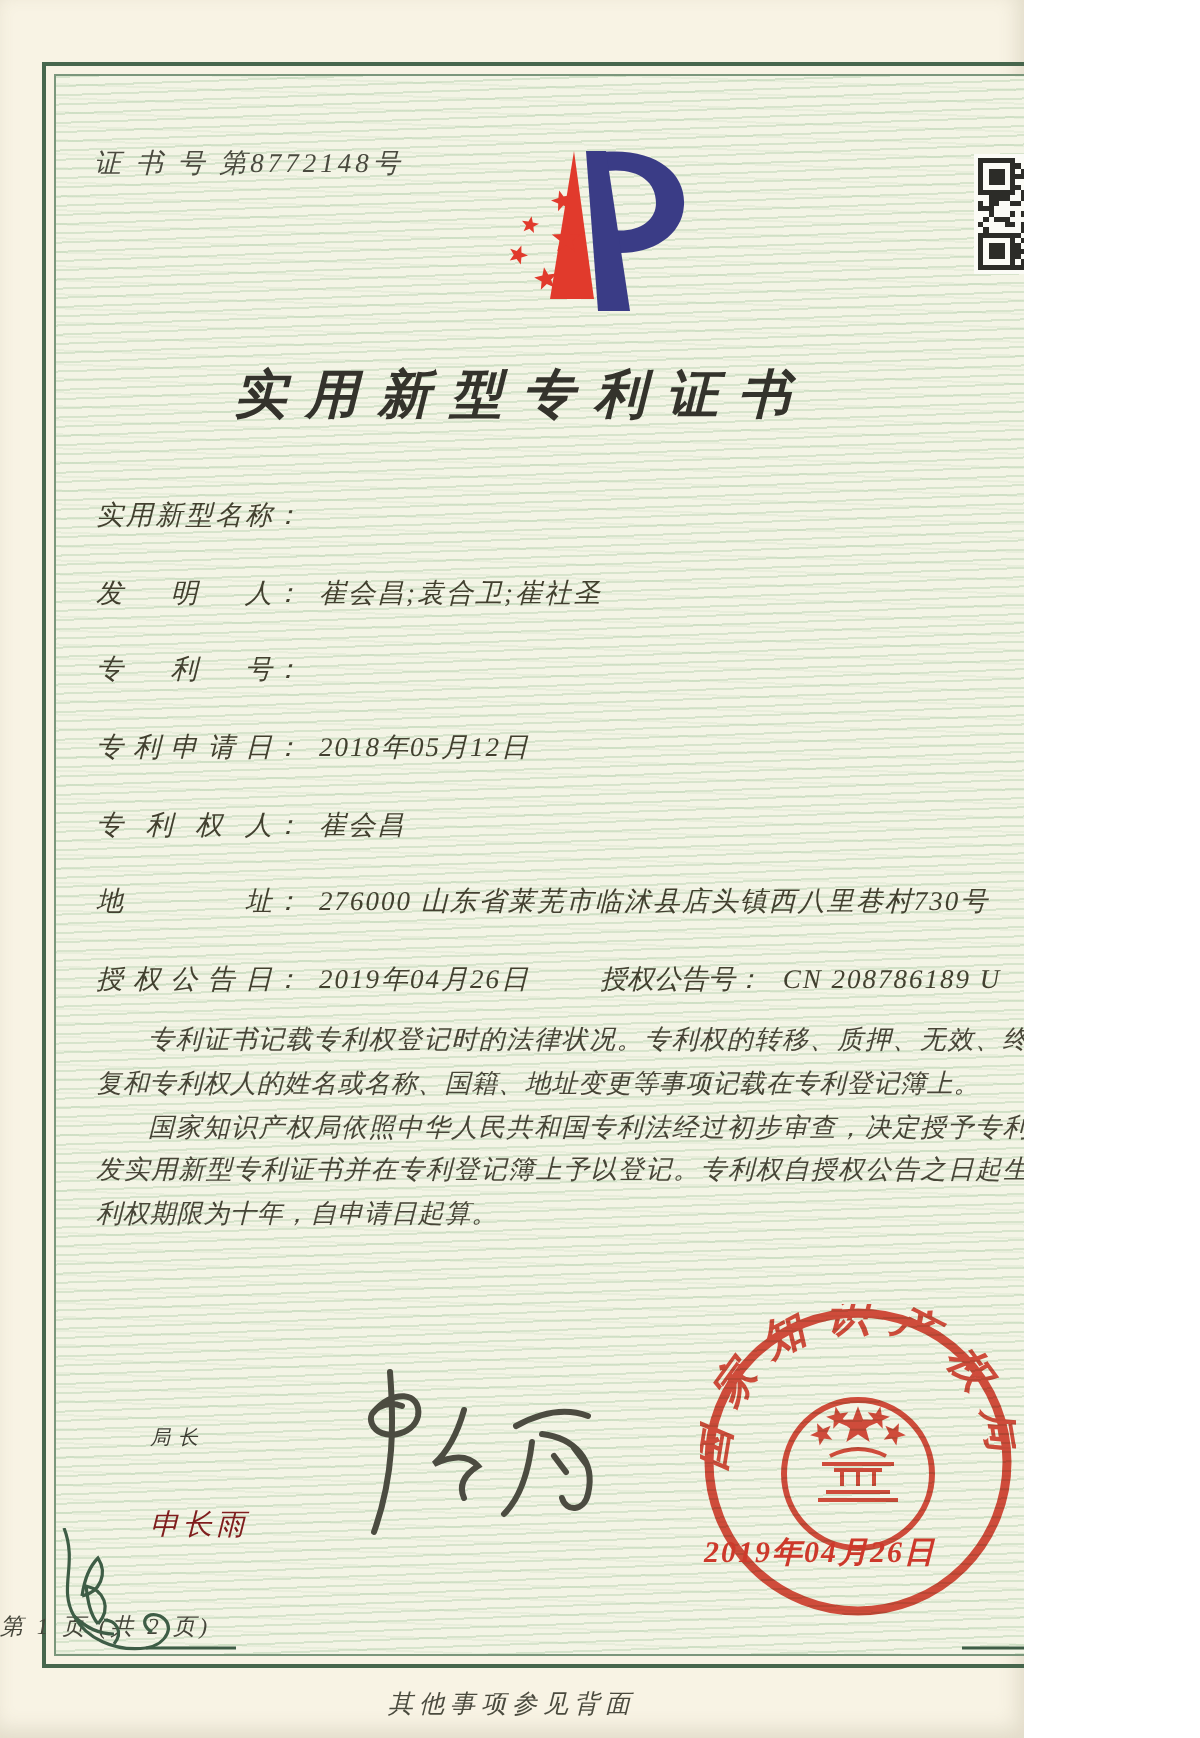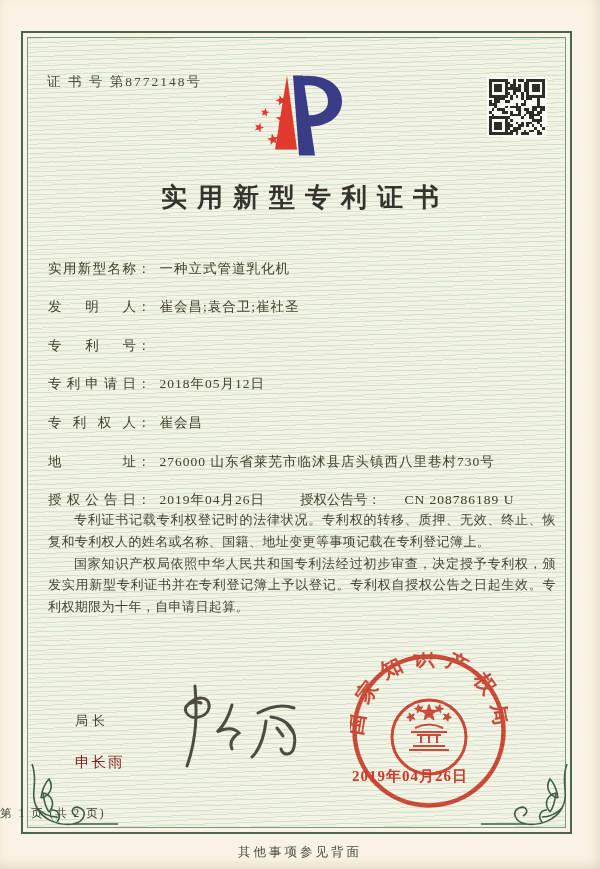--- a/index.html
+++ b/index.html
@@ -1,22 +1,23 @@
 <!DOCTYPE html>
 <html><head>
 <meta charset="utf-8">
 <style>
   * { box-sizing: border-box; margin: 0; padding: 0; }
   html, body { background: #fff; }
   .page {
-    position: relative; width: 600px; height: 869px;
+    position: relative; width: 512px; height: 869px;
     background: #f8f3e4;
     font-family: "Liberation Serif", "DejaVu Serif", serif;
     color: #3f3f36; overflow: hidden;
     box-shadow: inset -3px -4px 10px rgba(120,110,80,.18);
+    font-style: italic;
   }
   .frame-outer {
     position: absolute; left: 21px; top: 31px; width: 551px; height: 803px;
     border: 2.5px solid #47664d; z-index: 1;
   }
   .frame-inner {
     position: absolute; left: 27px; top: 37px; width: 539px; height: 791px;
     border: 1px solid #7b977c; z-index: 1;
   }
   .guilloche {
@@ -37,36 +38,36 @@
     position: absolute; left: 487px; top: 77px; width: 60px; height: 60px; z-index: 2;
     background: #fbfbf6; padding: 2px;
   }
   .qr svg { width: 100%; height: 100%; display: block; }
   .title {
     position: absolute; left: 0; right: 0; top: 180px; z-index: 2;
     text-align: center; font-size: 26px; font-weight: 600;
     letter-spacing: 10px; text-indent: 10px; color: #34332c;
   }
   .fields { position: absolute; left: 48px; top: 239px; width: 508px; z-index: 2; }
-  .frow { height: 38.6px; display: flex; align-items: flex-end; font-size: 13.5px; color: #42402f; position: relative; }
+  .frow { height: 38.6px; display: flex; align-items: center; font-size: 13.5px; color: #42402f; position: relative; }
   .flabel {
     display: inline-block; width: 88px;
     text-align: justify; text-align-last: justify; text-justify: inter-character;
   }
   .fcolon { margin-left: 1px; }
   .fvalue { margin-left: 9px; letter-spacing: 1px; }
   .fpair2 { position: absolute; left: 252px; white-space: nowrap; }
-  .fpair2 .fvalue { margin-left: 20px; }
+  .fpair2 .fvalue { margin-left: 7px; }
   .body-text {
     position: absolute; left: 48px; top: 509px; width: 508px; z-index: 2;
     font-size: 13px; line-height: 21.8px; letter-spacing: .4px;
     color: #474537; text-align: justify;
   }
   .body-text p { text-indent: 2em; }
-  .signer-title { position: absolute; left: 75px; top: 712px; font-size: 13px; letter-spacing: 4px; z-index: 2; color: #3e3e34; }
+  .signer-title { position: absolute; left: 75px; top: 712px; font-size: 10px; letter-spacing: 4px; z-index: 2; color: #3e3e34; }
   .signer-name  { position: absolute; left: 75px; top: 753px; font-size: 14.5px; letter-spacing: 2px; z-index: 2; color: #7f1d1d; }
   .signature { position: absolute; left: 158px; top: 683px; width: 155px; height: 88px; z-index: 2; }
   .signature svg { width: 100%; height: 100%; }
   .seal { position: absolute; left: 350px; top: 652px; width: 158px; height: 158px; z-index: 4; opacity: .9; mix-blend-mode: multiply; }
   .seal svg { width: 100%; height: 100%; }
   .seal-date {
     position: absolute; left: 352px; top: 767px; z-index: 5;
     font-size: 15px; font-weight: bold; letter-spacing: 1px; color: #cd392b;
   }
   .page-info { position: absolute; left: 0; right: 0; top: 806px; font-size: 11.5px; letter-spacing: 2px; color: #45453a; z-index: 2; }
@@ -340,21 +341,20 @@
         </g>
       </svg>
   </div>
 
   <h1 class="title">实用新型专利证书</h1>
 
   <div class="fields">
     <div class="frow">
       <span class="flabel">实用新型名称</span>
         <span class="fcolon">：</span>
-      <span class="fvalue">一种立式管道乳化机</span>
     </div>
     <div class="frow">
       <span class="flabel">发明人</span>
         <span class="fcolon">：</span>
       <span class="fvalue">崔会昌;袁合卫;崔社圣</span>
     </div>
     <div class="frow">
       <span class="flabel">专利号</span>
         <span class="fcolon">：</span>
     </div>

